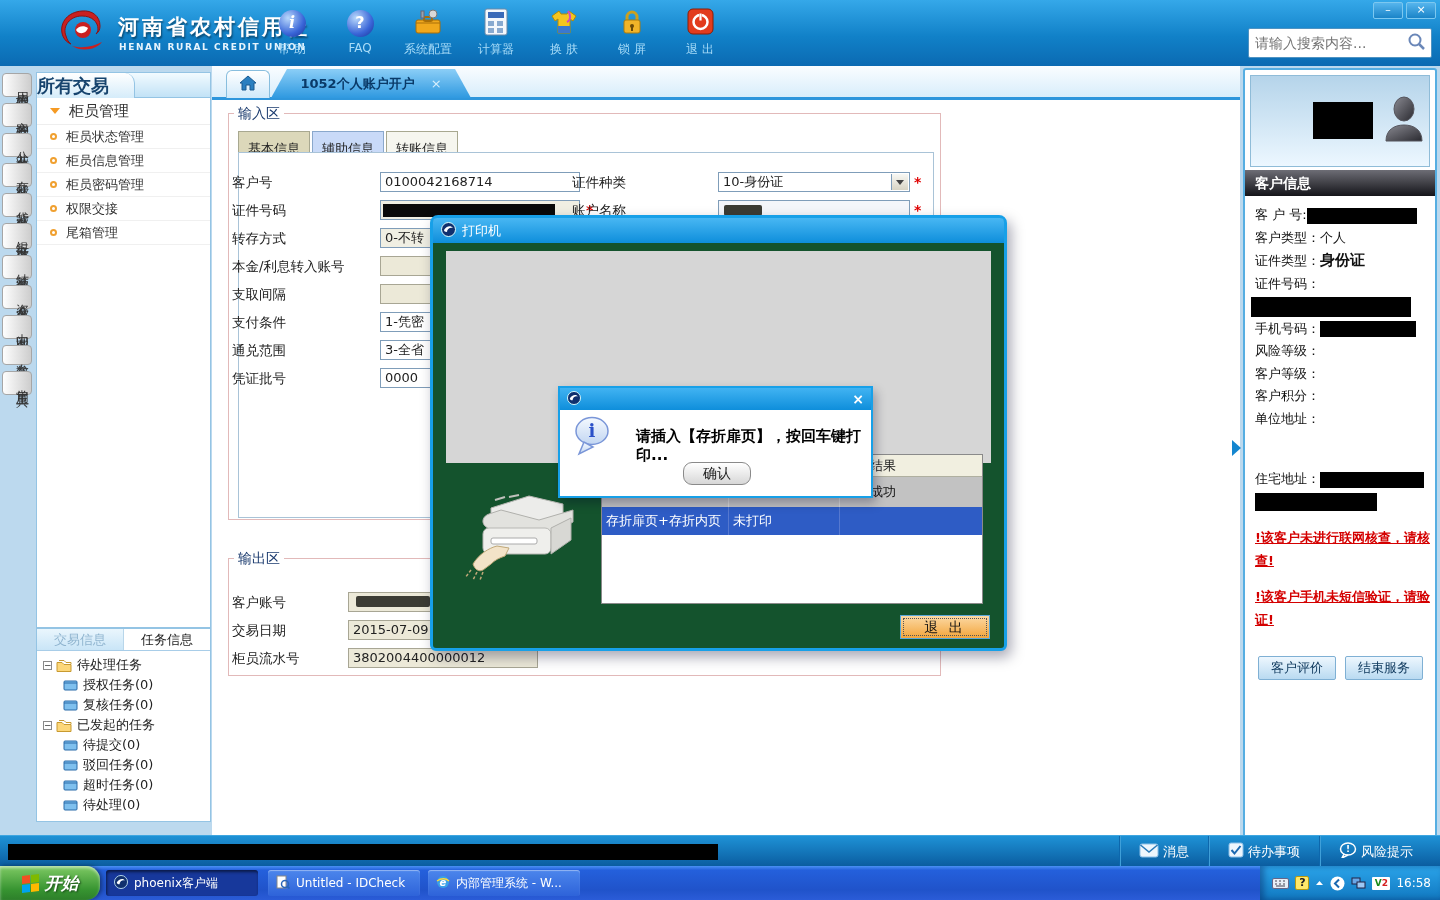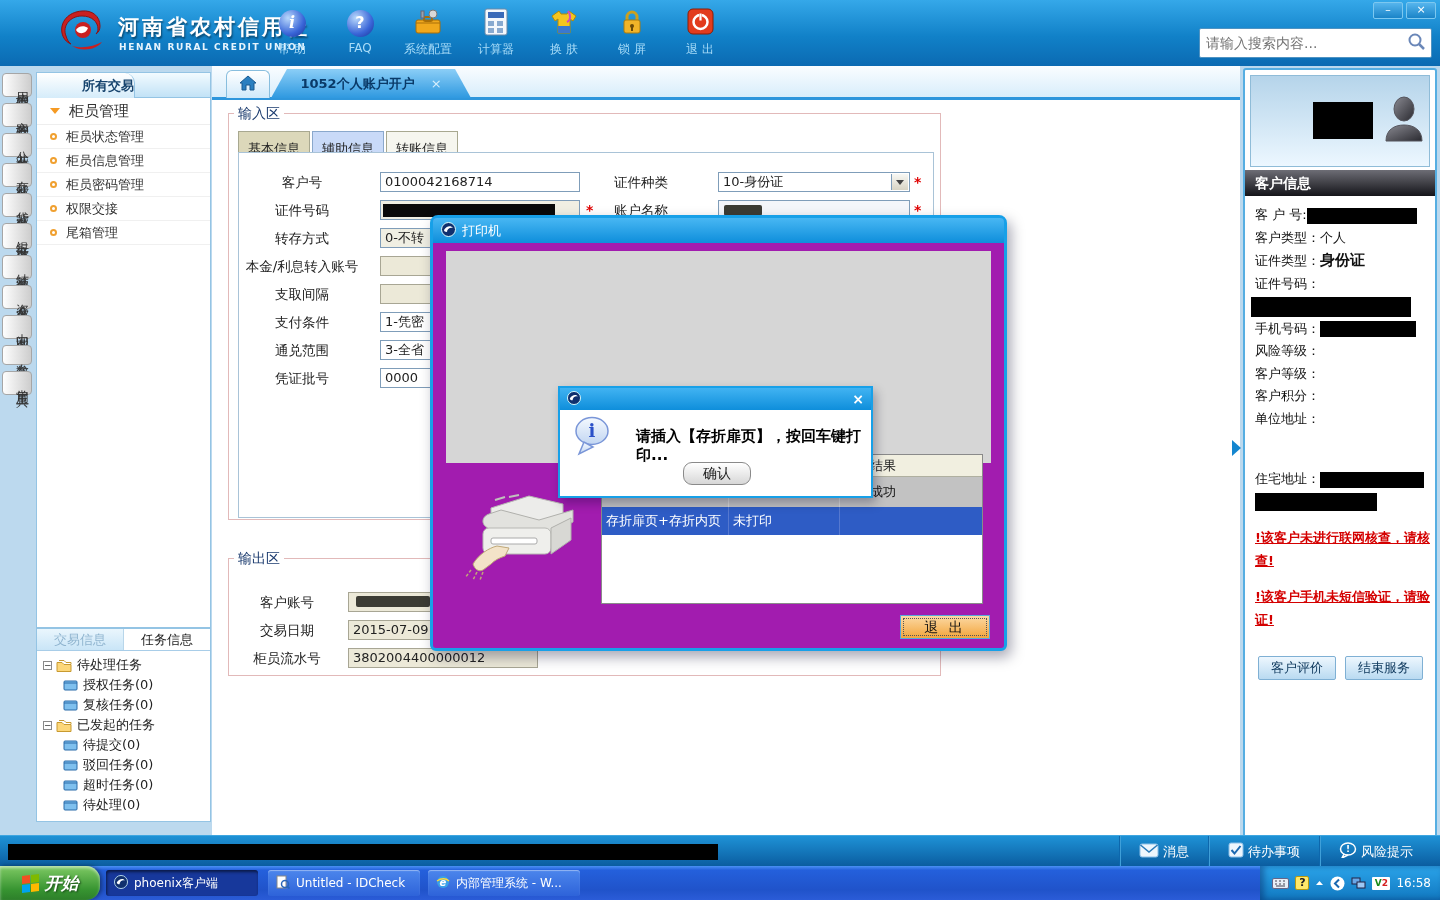--- a/index.html
+++ b/index.html
@@ -10,29 +10,29 @@
 .hdr{left:0;top:0;width:1440px;height:66px;background:linear-gradient(#35a8e9,#1181c8 55%,#0b6ab2)}
 .logo-t{left:118px;top:13px;color:#fff;font-size:21px;font-weight:bold;letter-spacing:3px;text-shadow:1px 2px 2px rgba(0,0,0,.45)}
 .logo-s{left:119px;top:42px;color:#e6f4fd;font-size:9px;font-weight:bold;letter-spacing:1.6px}
 .tools{left:258px;top:7px;display:flex}
 .tool{width:68px;text-align:center;cursor:pointer}
 .tool .ic{height:32px;display:flex;align-items:center;justify-content:center}
 .tool .lb{font-size:12px;color:#a8dcf8;margin-top:2px}
 .sph{width:27px;height:27px;border-radius:50%;background:radial-gradient(circle at 9px 8px,#b8d8fc,#3a66d8 60%,#182f94);color:#fff;font-weight:bold;text-align:center;line-height:26px;font-size:16px;font-family:"DejaVu Serif",serif;font-style:italic}
 .winbtns{right:4px;top:2px;display:flex;gap:3px}
 .wb{width:30px;height:17px;background:linear-gradient(#56b5ed,#1a84c8);border:1px solid #7cc8f0;border-radius:2px;color:#fff;font-size:11px;line-height:14px;text-align:center;cursor:pointer}
-.search{right:8px;top:28px;width:233px;height:30px;background:#fff;border:1px solid #4f93c2;border-radius:2px;display:flex;align-items:center}
+.search{right:8px;top:28px;width:184px;height:30px;background:#fff;border:1px solid #4f93c2;border-radius:2px;display:flex;align-items:center}
 .search input{border:0;outline:0;flex:1;font-size:14px;padding:0 6px;color:#777;font-family:inherit;min-width:0}
 
 .stabs{left:2px;top:73px;width:32px;display:flex;flex-direction:column;gap:6px}
 .stab{writing-mode:vertical-rl;text-orientation:upright;width:30px;background:linear-gradient(90deg,#fefefe,#cdcdcd);border:1px solid #a6a6a6;border-radius:4px;color:#333;font-size:13px;padding:7px 0;text-align:center;letter-spacing:2px;cursor:pointer}
 
 .navp{left:36px;top:72px;width:175px;height:556px;background:#fff;border:1px solid #94c4e4}
 .navhdr{height:25px;background:linear-gradient(#f2fbff,#c2e2f6);border-bottom:1px solid #94c4e4;position:relative}
-.navtab{position:absolute;left:0;top:0;width:98px;height:25px;background:linear-gradient(#ffffff,#d5ecfa);border-right:1px solid #94c4e4;border-radius:0 10px 0 0;color:#17446e;font-size:13px;font-weight:bold;text-align:right;line-height:25px;cursor:pointer}
+.navtab{position:absolute;left:0;top:0;width:98px;height:25px;background:linear-gradient(#ffffff,#d5ecfa);border-right:1px solid #94c4e4;border-radius:0 10px 0 0;color:#17446e;font-size:18px;font-weight:bold;text-align:left;line-height:25px;cursor:pointer}
 .grp{height:27px;display:flex;align-items:center;padding-left:13px;font-size:15px;color:#333;border-bottom:1px solid #eee;cursor:pointer}
 .tri{width:0;height:0;border-left:5px solid transparent;border-right:5px solid transparent;border-top:6px solid #f59a23;margin-right:9px}
 .nitem{height:24px;display:flex;align-items:center;padding-left:13px;font-size:13px;color:#333;border-bottom:1px solid #f0f0f0;cursor:pointer}
 .ndot{width:7px;height:7px;border:2px solid #f0a030;border-radius:50%;margin-right:9px;background:#fff}
 
 .treep{left:36px;top:628px;width:175px;height:194px;background:#fff;border:1px solid #94c4e4}
 .ttabs{height:22px;display:flex;border-bottom:1px solid #a8cde8}
 .ttab{flex:1;text-align:center;line-height:22px;font-size:13px;cursor:pointer}
 .ttab.off{background:linear-gradient(#eaf6fd,#c9e5f7);color:#8fb4cf;border-right:1px solid #b8d6ea}
 .ttab.on{background:#fff;color:#222}
@@ -49,31 +49,31 @@
 .dtab{left:271px;top:69px;width:200px;height:29px;background:linear-gradient(#8bcef7,#2f99e0);clip-path:polygon(16px 0,184px 0,200px 29px,0 29px);color:#0a3a68;font-size:13px;font-weight:bold;display:flex;align-items:center;justify-content:center;gap:16px;cursor:pointer}
 .dtab .x{color:#d8effc;font-weight:normal;cursor:pointer}
 .gbox{border:1px solid #e2b9b9;background:transparent}
 .glegend{background:#fff;padding:0 4px;color:#1a3a6e;font-size:14px}
 .ftabs{left:238px;top:131px;display:flex}
 .ftab{height:22px;line-height:21px;padding:6px 9px;font-size:13px;border:1px solid #a8a890;margin-right:2px;cursor:pointer}
 .ftab.t1{background:#dcd8ba}
 .ftab.t2{background:#c9daf8;border-color:#8aa8cc}
 .ftab.t3{background:#f6f6ef}
 .fcontent{left:238px;top:152px;width:696px;height:366px;border:1px solid #a9c3d7;background:#fff}
-.flabel{width:140px;text-align:center;font-size:13.5px;color:#222}
+.flabel{width:140px;text-align:left;font-size:13.5px;color:#222}
 .finput{height:20px;border:1px solid #7f9db9;font-size:13px;line-height:18px;padding:0 4px;background:#fff;overflow:hidden;white-space:nowrap}
 .fgrey{background:#f0efe3}
 .fbeige{background:#ece9d8;border-color:#a8a694}
 .req{color:#e00000;font-size:14px;font-weight:bold}
 .redact{background:#0a0a0a}
 .smudge{background:#3c3c34;border-radius:2px}
 .dd{position:absolute;right:1px;top:1px;width:17px;height:16px;background:linear-gradient(#f8f8f4,#d8d4c4);border-left:1px solid #7f9db9;display:flex;align-items:center;justify-content:center}
 .dd b{width:0;height:0;border-left:4px solid transparent;border-right:4px solid transparent;border-top:5px solid #444}
 
-.pdlg{left:430px;top:215px;width:577px;height:436px;background:#a21caf;border:3px solid #17a0e8;border-radius:8px 8px 6px 6px;box-shadow:4px 6px 14px rgba(0,0,40,.35)}
+.pdlg{left:430px;top:215px;width:577px;height:436px;background:#14532d;border:3px solid #17a0e8;border-radius:8px 8px 6px 6px;box-shadow:4px 6px 14px rgba(0,0,40,.35)}
 .pt{height:25px;background:linear-gradient(#48b7f3,#0e8edb);border-radius:4px 4px 0 0;display:flex;align-items:center;color:#fff;font-size:13px;padding-left:8px;gap:6px}
 .pgrey{position:absolute;left:13px;top:33px;width:545px;height:212px;background:#d6d6d6}
 .ptable{position:absolute;left:168px;top:236px;width:382px;height:150px;border:1px solid #8a8a8a;background:#fff;font-size:13px}
 .prow{display:flex}
 .pc{border-right:1px solid #c6c6b8;padding:0 4px;display:flex;align-items:center;overflow:hidden;white-space:nowrap}
 .ph{height:22px;background:#f1efe0;border-bottom:1px solid #b0b0a0;color:#222}
 .pd{height:30px;background:#c2c2c2}
 .pd .pc{border-right:1px solid #d6d6d6;color:#111}
 .ps{height:28px;background:#2e5cc5;color:#fff}
 .ps .pc{border-right:1px solid #5578d0}

